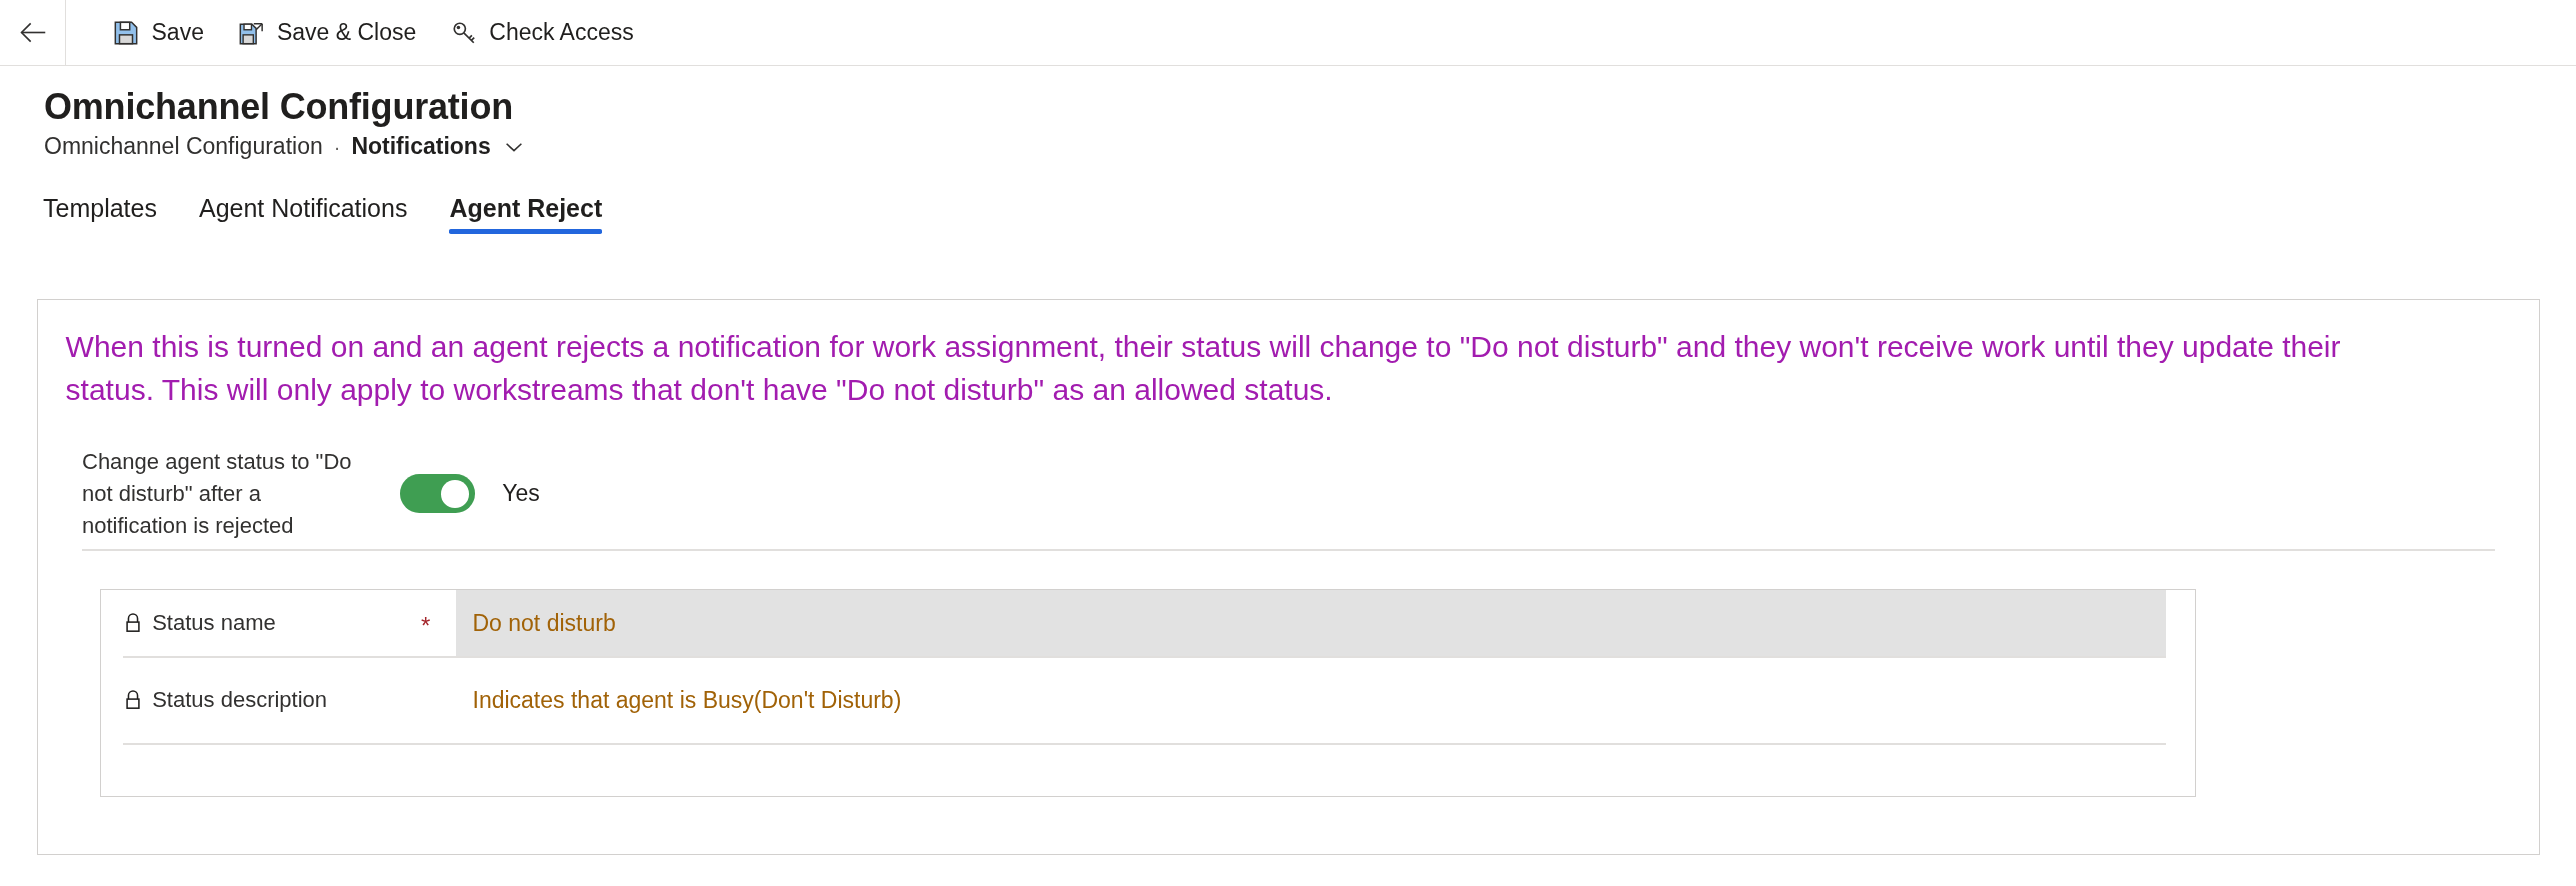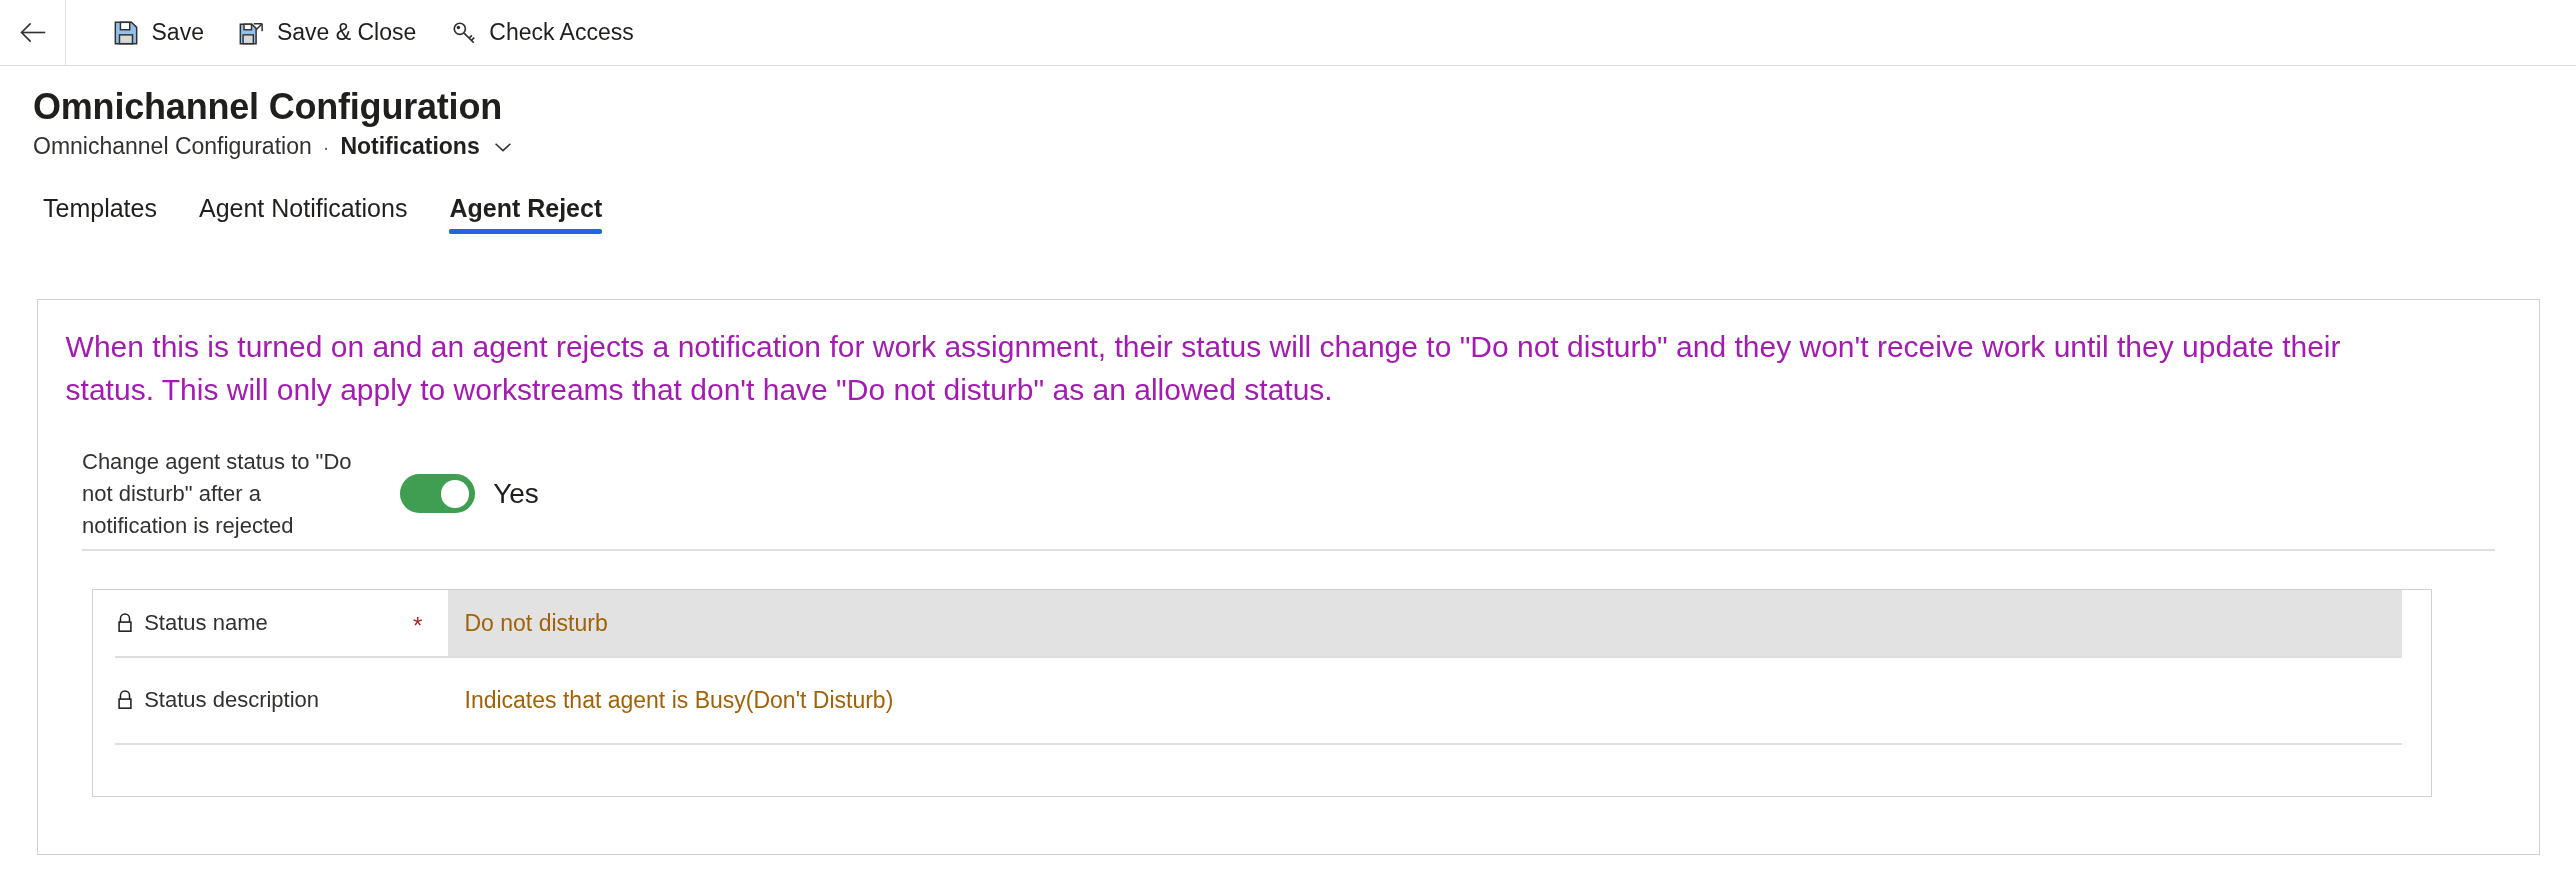--- a/index.html
+++ b/index.html
@@ -59,21 +59,21 @@
     flex: 0 0 auto;
   }
   .cb-btn .lbl {
     font-size: 23px;
     color: #201f1e;
     line-height: 1;
   }
 
   
   .pagehead {
-    padding: 20px 0 0 33px;
+    padding: 20px 0 0 44px;
   }
   .pagetitle {
     font-size: 36px;
     font-weight: 600;
     color: #201f1e;
     line-height: 1.15;
     letter-spacing: -0.2px;
   }
   .breadcrumb {
     display: flex;
@@ -178,37 +178,37 @@
   .switch .knob {
     position: absolute;
     top: 5.5px;
     right: 6.4px;
     width: 27.6px;
     height: 27.6px;
     border-radius: 50%;
     background: #ffffff;
   }
   .switch-text {
-    margin-left: 18px;
-    font-size: 28px;
+    margin-left: 27px;
+    font-size: 23px;
     color: #201f1e;
   }
 
   .hr-divider {
     height: 1.8px;
     background: #e1dfdd;
     margin: 0 44px 0 44px;
   }
 
   
   .inner-box {
     position: absolute;
-    left: 54px;
+    left: 62px;
     top: 289px;
-    width: 2340px;
+    width: 2096px;
     height: 208px;
     border: 1.8px solid #d2d0ce;
     box-sizing: border-box;
     background: #ffffff;
   }
   .field-row {
     display: flex;
     align-items: flex-start;
     height: 66px;
   }

